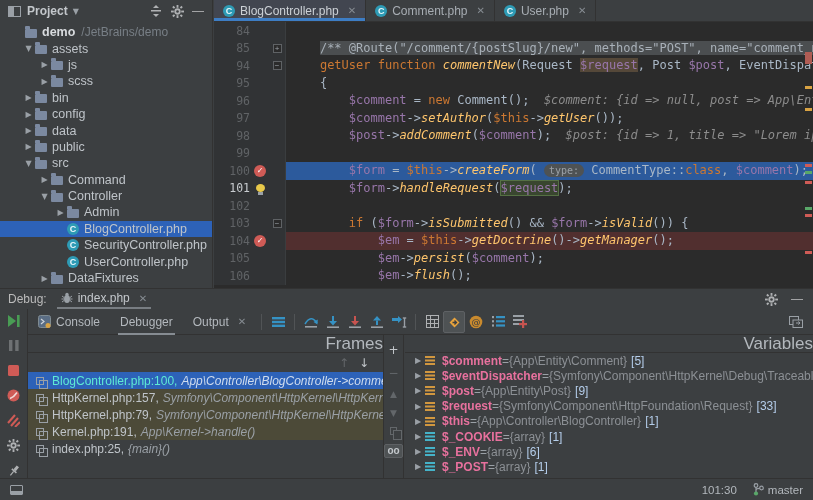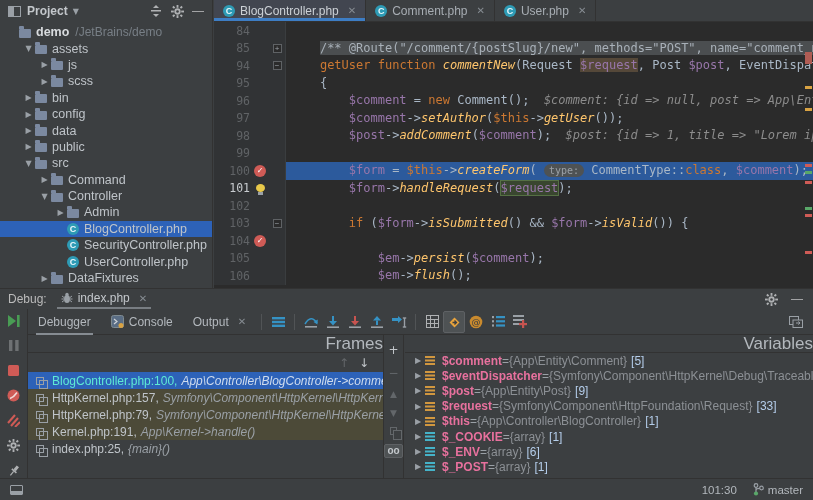--- a/index.html
+++ b/index.html
@@ -140,21 +140,21 @@
             <rect x="9.8" y="1.6" width="2.6" height="2" transform="rotate(-45 11 2.6)"></rect>
             <rect x="1.6" y="10.4" width="2.6" height="2" transform="rotate(-45 3 11.4)"></rect>
             <rect x="9.8" y="10.4" width="2.6" height="2" transform="rotate(45 11 11.4)"></rect>
           </g>
           <circle cx="7" cy="7" r="1.4" fill="#3c3f41"></circle>
         </svg>
     </span>
     <span class="hicon">—</span>
   </div>
   <div id="tree">
-      <div class="tree-row rootrow" style="padding-left: 6px;">
+      <div class="tree-row rootrow" style="padding-left: 12px;">
         <span class="tarrow glyph"></span>
         <span class="folder-icon"></span>
         <span class="tlabel">demo</span>
         <span class="tsub">/JetBrains/demo</span>
       </div>
       <div class="tree-row" style="padding-left: 22px;">
         <span class="tarrow glyph">▼</span>
         <span class="folder-icon"></span>
         <span class="tlabel">assets</span>
       </div>
@@ -358,20 +358,21 @@
           <span class="code-text">        <span class="tk-k">if</span><span> (</span><span class="tk-v">$form</span><span>-&gt;</span><span class="tk-m">isSubmitted</span><span>() &amp;&amp; </span><span class="tk-v">$form</span><span>-&gt;</span><span class="tk-m">isValid</span><span>()) {</span></span>
         </div>
         <div class="code-line">
           <span class="gutter">
             <span class="lnum">104</span>
             <span class="gico">
               <span class="bp">✓</span>
             </span>
             <span class="gfold"></span>
           </span>
+          <span class="code-text break">            <span class="tk-v">$em</span><span> = </span><span class="tk-k">$this</span><span>-&gt;</span><span class="tk-m">getDoctrine</span><span>()-&gt;</span><span class="tk-m">getManager</span><span>();</span></span>
         </div>
         <div class="code-line">
           <span class="gutter">
             <span class="lnum">105</span>
             <span class="gico"></span>
             <span class="gfold"></span>
           </span>
           <span class="code-text">            <span class="tk-v">$em</span><span>-&gt;</span><span class="tk-m">persist</span><span>(</span><span class="tk-v">$comment</span><span>);</span></span>
         </div>
         <div class="code-line">
@@ -433,32 +434,32 @@
             <rect x="9.8" y="10.4" width="2.6" height="2" transform="rotate(45 11 11.4)"></rect>
           </g>
           <circle cx="7" cy="7" r="1.4" fill="#3c3f41"></circle>
         </svg>
     </span>
     <span class="hicon">—</span>
   </div>
 
   <div id="debug-toolbar">
     <span id="debug-tabs" style="display:flex;">
-        <span class="dtab active">
-          <span>Debugger</span>
-        </span>
         <span class="dtab">
           <span>
             <svg width="13" height="13">
               <rect x="0.5" y="0.5" width="12" height="12" rx="2" fill="#5a6d84" stroke="#7f8b91"></rect>
               <path d="M3 4 L6 6.5 L3 9" stroke="#cfd4d9" stroke-width="1.2" fill="none"></path>
               <circle cx="10" cy="10.5" r="2.5" fill="#d9a343"></circle>
             </svg>
           </span>
           <span>Console</span>
+        </span>
+        <span class="dtab active">
+          <span>Debugger</span>
         </span>
         <span class="dtab">
           <span>Output</span>
           <span class="tclose glyph">✕</span>
         </span>
       </span>
     <span class="tb-sep"></span>
     <span class="tbtn">
       <svg width="13" height="10">
           <rect width="13" height="2.4" fill="#3592c4"></rect>

